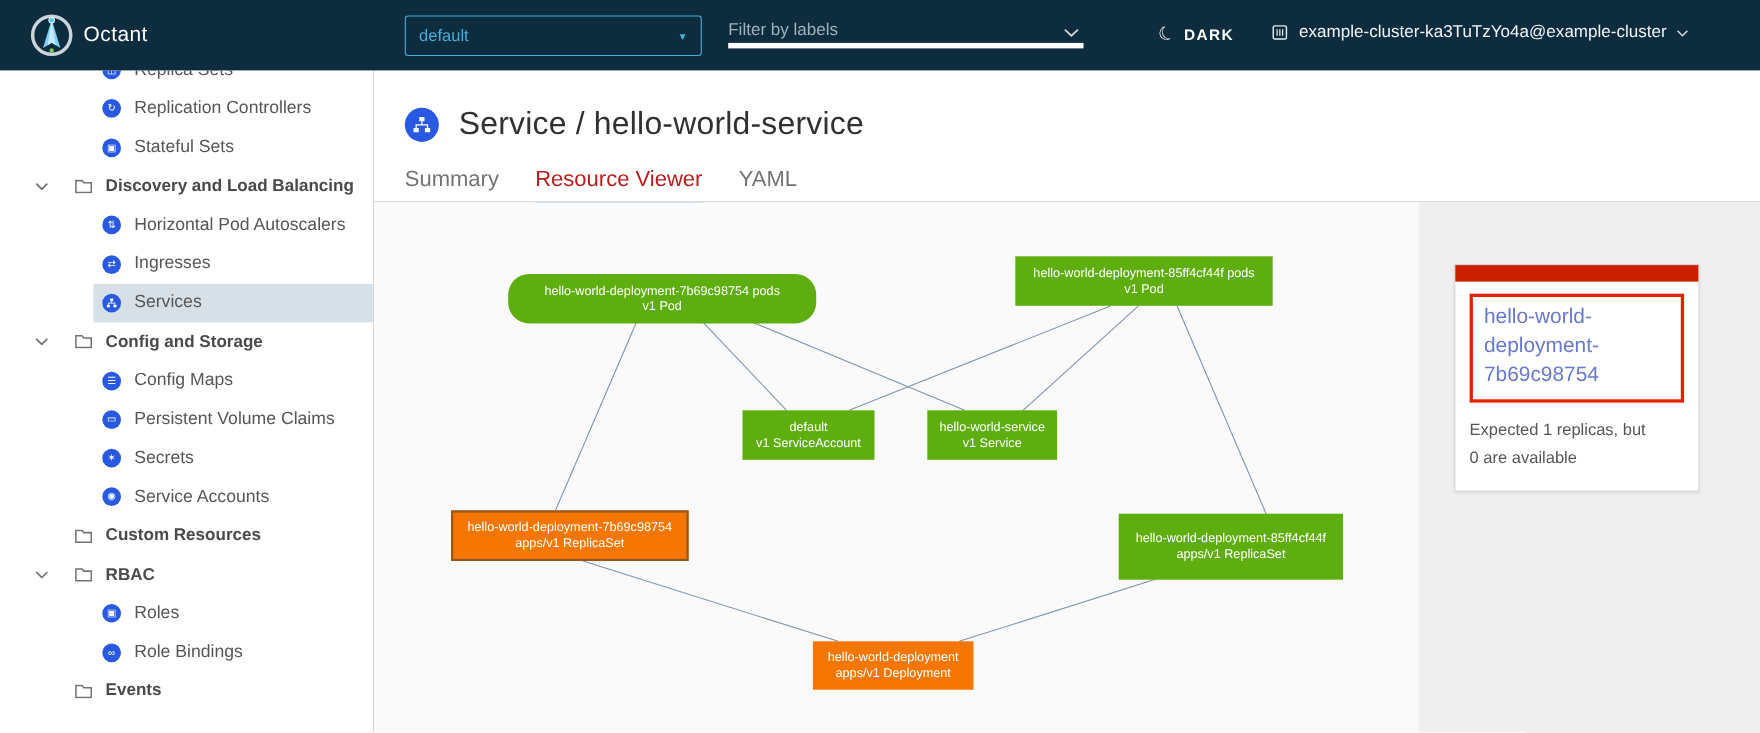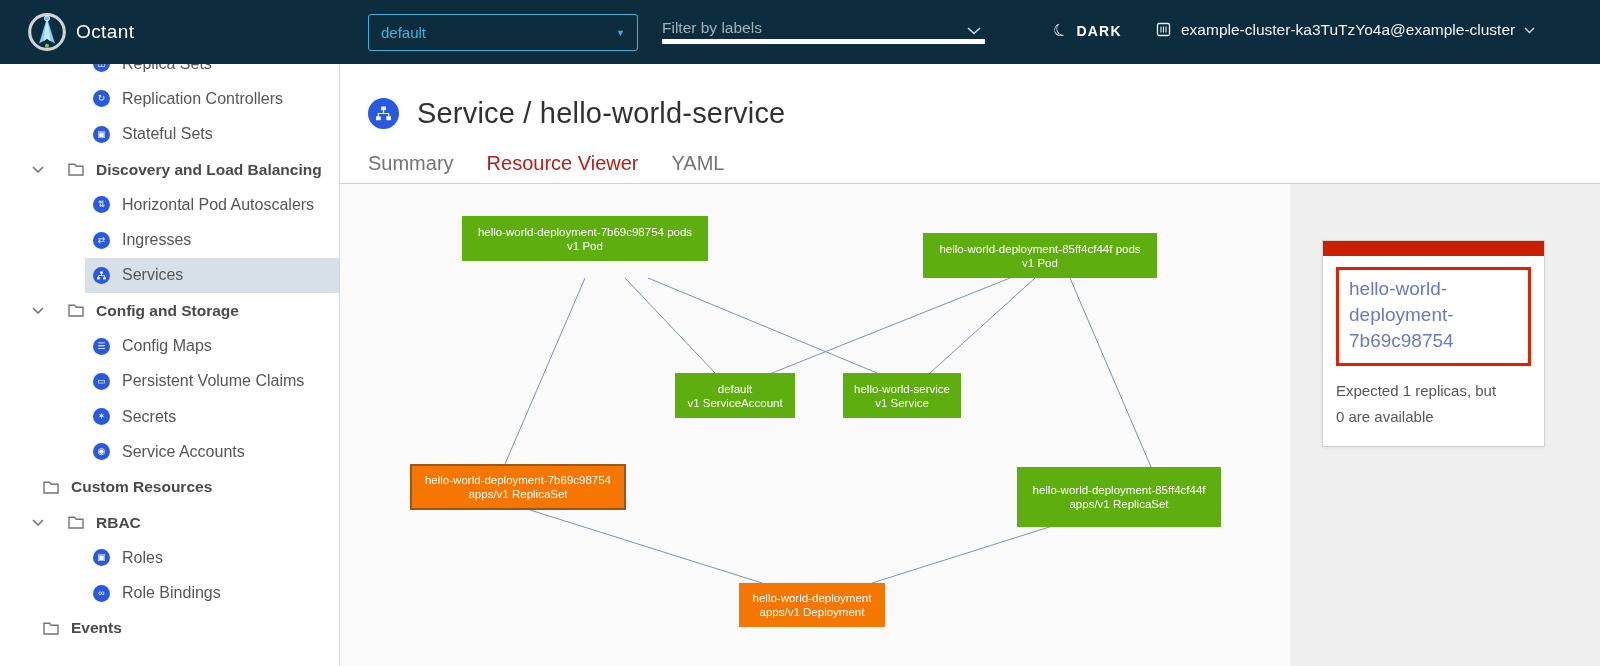--- a/index.html
+++ b/index.html
@@ -24,21 +24,21 @@
   .moon { display: inline-block; font-size: 17px; transform: rotate(-24deg); font-weight: 400; }
   .context-sel { position: absolute; left: 1155px; top: 21px; display: flex; align-items: center; gap: 9px;
     color: #f2f5f7; font-size: 15.5px; cursor: pointer; }
 
   
   .sidebar { position: absolute; left: 0; top: 64px; width: 340px; height: 602px; background: #fff;
     border-right: 1px solid #d7d7d7; overflow: hidden; z-index: 10; }
   .sb-row { height: 35.3px; display: flex; align-items: center; cursor: pointer; }
   .sb-row:first-child { margin-top: -18px; }
   .sb-row.group { padding-left: 32px; align-items: center; }
-  .sb-row.folder-row { padding-left: 43px; }
+  .sb-row.folder-row { padding-left: 68px; }
   .sb-row.child { margin-left: 85px; padding-left: 8px; }
   .sb-row.selected { background: #d8e0e7; }
   .chevron { width: 12px; margin-right: 24px; display: flex; }
   .folder { width: 16px; margin-right: 12px; display: flex; }
   .kicon { width: 17px; height: 17px; min-width: 17px; border-radius: 50%;
     background: var(--icon-blue, #2859e0); color: #fff; display: flex; align-items: center; justify-content: center;
     margin-right: 12px; font-size: 9px; line-height: 1; }
   .kicon i { font-style: normal; }
   .kicon svg { width: 11px; height: 11px; }
   .sb-label { font-size: 16px; color: #565656; white-space: nowrap; }
@@ -285,21 +285,21 @@
         <line x1="245" y1="94" x2="165" y2="280" stroke="#8093ad" stroke-width="1"></line>
         <line x1="285" y1="94" x2="375" y2="189" stroke="#8093ad" stroke-width="1"></line>
         <line x1="308" y1="94" x2="537" y2="189" stroke="#8093ad" stroke-width="1"></line>
         <line x1="670" y1="94" x2="432" y2="189" stroke="#8093ad" stroke-width="1"></line>
         <line x1="695" y1="94" x2="590" y2="189" stroke="#8093ad" stroke-width="1"></line>
         <line x1="730" y1="94" x2="811" y2="283" stroke="#8093ad" stroke-width="1"></line>
         <line x1="190" y1="326" x2="422" y2="399" stroke="#8093ad" stroke-width="1"></line>
         <line x1="760" y1="327" x2="532" y2="399" stroke="#8093ad" stroke-width="1"></line>
       </svg>
     <div id="graph-nodes">
-        <div class="gnode ok" style="left: 122px; top: 32px; width: 246px; height: 45px;">
+        <div class="gnode ok" style="left: 122px; top: 65px; width: 280px; height: 45px; border-radius: 19px;">
           <div>hello-world-deployment-7b69c98754 pods</div>
           <div>v1 Pod</div>
         </div>
         <div class="gnode ok" style="left: 583px; top: 49px; width: 234px; height: 45px;">
           <div>hello-world-deployment-85ff4cf44f pods</div>
           <div>v1 Pod</div>
         </div>
         <div class="gnode ok" style="left: 335px; top: 189px; width: 120px; height: 45px;">
           <div>default</div>
           <div>v1 ServiceAccount</div>

